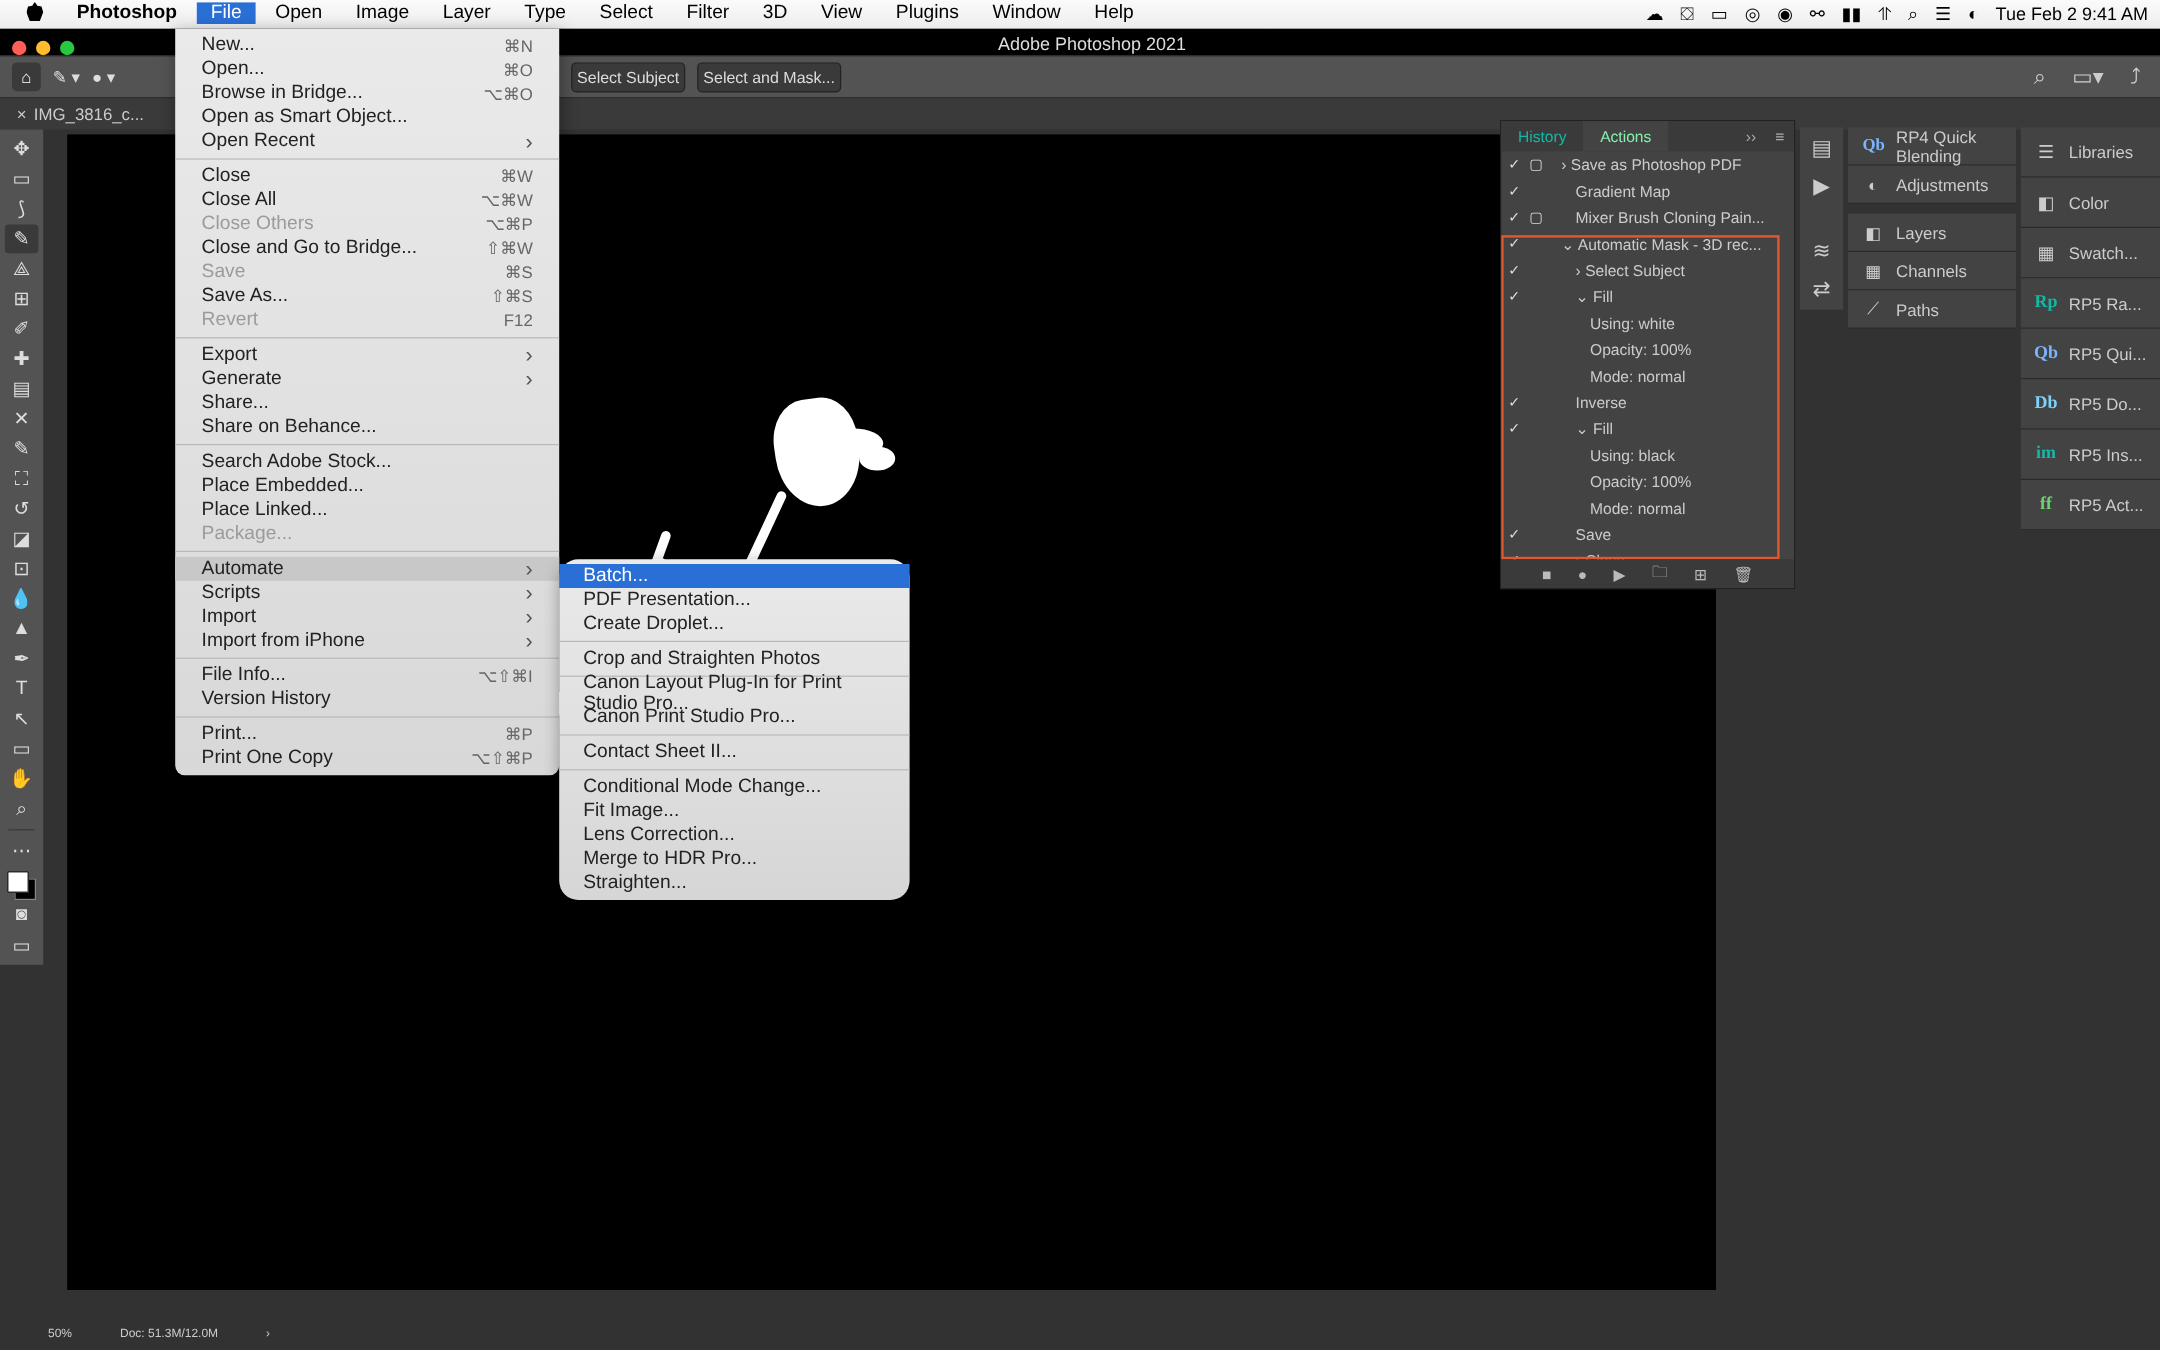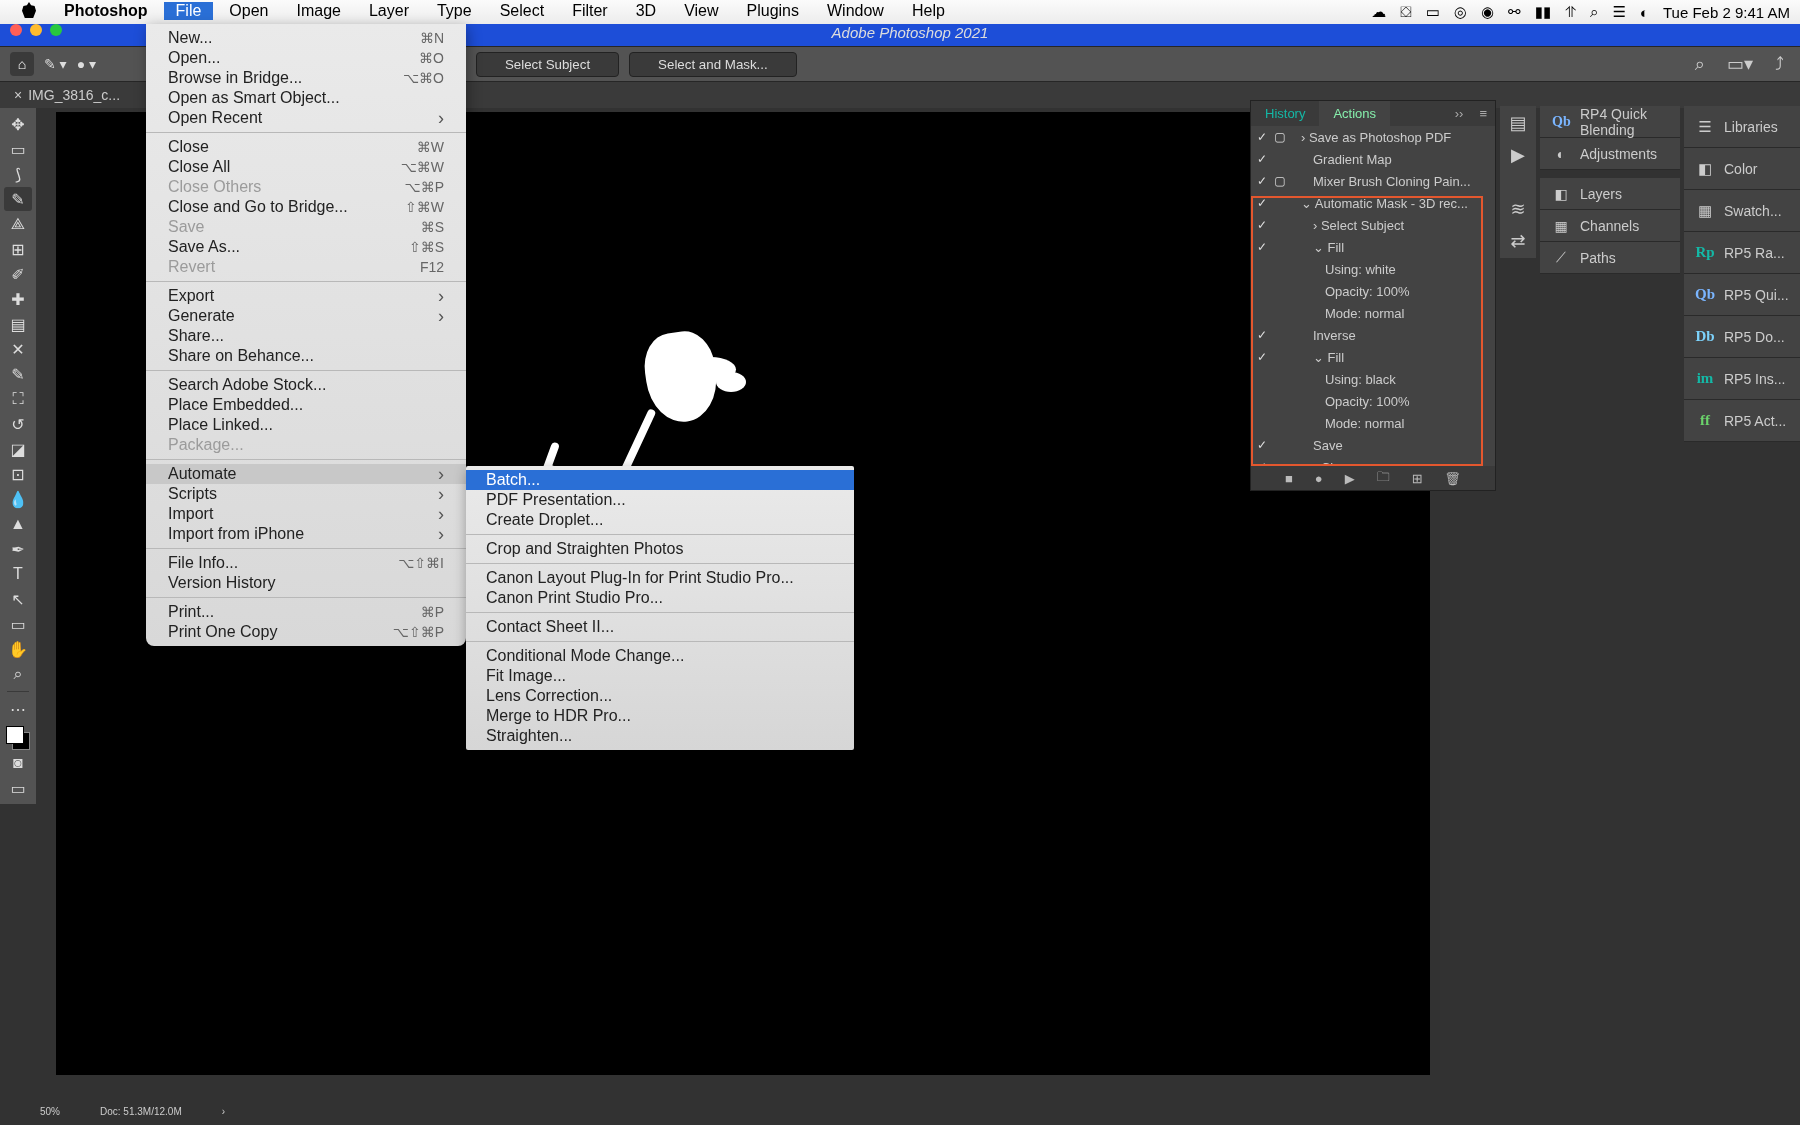--- a/index.html
+++ b/index.html
@@ -8,30 +8,30 @@
 
 .menubar { height: 24px; background: linear-gradient(#fbfbfb,#ececec); display:flex; align-items:center; padding:0 10px; color:#000; font-size:16px; }
 .menubar .left { display:flex; align-items:flex-start; gap:4px; }
 .menubar .left > span { padding: 0 12px; }
 .menubar .left > span.app { font-weight:600; }
 .menubar .left > span.active { background:#2a6fd6; color:#fff; }
 .menubar .right { margin-left:auto; display:flex; align-items:center; gap:14px; font-size:15px; }
 .appleicon::before { content:""; display:inline-block; width:14px; height:16px; background:#000; -webkit-mask: none; clip-path: polygon(50% 0,65% 20%,90% 25%,100% 55%,80% 100%,20% 100%,0 55%,10% 25%,35% 20%); }
 
 
-.winbar { height:22px; background:#1d4ed8; display:flex; align-items:flex-start; padding-left:10px;font-style:italic; }
+.winbar { height:22px; background:#000000; display:flex; align-items:flex-end; padding-left:10px; }
 .winbar .dot { width:12px; height:12px; border-radius:50%; margin-right:8px; }
 .r{background:#ff5f57}.y{background:#febc2e}.g{background:#28c840}
 .winbar .title { flex:1; text-align:center; color:#ddd; font-size:15px; padding-right:50px;}
 
 
 .optbar { height:36px; background:#535353; display:flex; align-items:center; gap:10px; padding:0 10px; color:#ddd; font-size:14px; border-top:1px solid #262626; border-bottom:1px solid #262626;}
 .optbar .home { width:24px; height:24px; background:#3a3a3a; border-radius:4px; display:flex;align-items:center;justify-content:center; color:#fff;}
 .optbar .chk { width:14px;height:14px;border:1px solid #999;border-radius:3px;display:inline-block;vertical-align:middle;margin-right:4px;}
-.optbar .btn { background:#3a3a3a; border:1px solid #222; border-radius:4px; padding:4px 28px; color:#ddd; cursor:pointer;}
+.optbar .btn { background:#3a3a3a; border:1px solid #222; border-radius:4px; padding:4px 4px; color:#ddd; cursor:pointer;}
 .optbar .spacer{flex:1}
 .optbar .ricon{color:#ccc;font-size:18px;padding:0 6px;}
 
 
 .tabstrip { height:26px; background:#3a3a3a; display:flex; align-items:center; }
 .tabstrip .tab { color:#ccc; font-size:14px; padding:0 14px;display:flex;align-items:center;gap:6px;}
 
 
 .tools { position:absolute; left:0; top:108px; width:36px; background:#535353; display:flex; flex-direction:column; align-items:center; padding:4px 0; gap:1px;}
 .tools .t { width:28px; height:24px; display:flex;align-items:center;justify-content:center; color:#ddd; font-size:16px; border-radius:3px;}
@@ -89,21 +89,21 @@
 
 .menu-drop{position:absolute;left:146px;top:24px;width:320px;background:linear-gradient(#eaeaea,#d8d8d8);box-shadow:2px 4px 14px rgba(0,0,0,.35);border-radius:0 0 8px 8px;font-size:16px;color:#222;padding:4px 0;}
 .menu-drop .mi{display:flex;align-items:center;height:20px;padding:0 22px;}
 .menu-drop .mi .txt{flex:1}
 .menu-drop .mi .sc{color:#666;font-size:14px;}
 .menu-drop .mi .arr{color:#555;}
 .menu-drop .mi.dis{color:#9b9b9b;}
 .menu-drop hr{border:none;border-top:1px solid #b8b8b8;margin:4px 0;}
 
 
-.submenu{position:absolute;left:466px;top:466px;width:388px;background:linear-gradient(#eaeaea,#d6d6d6);box-shadow:2px 4px 14px rgba(0,0,0,.4);border-radius:2px;font-size:16px;color:#222;padding:4px 0;}
+.submenu{position:absolute;left:466px;top:466px;width:292px;background:linear-gradient(#eaeaea,#d6d6d6);box-shadow:2px 4px 14px rgba(0,0,0,.4);border-radius:16px;font-size:16px;color:#222;padding:4px 0;}
 .submenu .mi{height:20px;display:flex;align-items:center;padding:0 20px;}
 .submenu .mi.hl{background:#2a6fd6;color:#fff;}
 .submenu hr{border:none;border-top:1px solid #b8b8b8;margin:4px 0;}
 
 .chev::after{content:"›";font-size:18px;color:#555;}
 </style>
 </head>
 <body>
 
 <div class="menubar">

